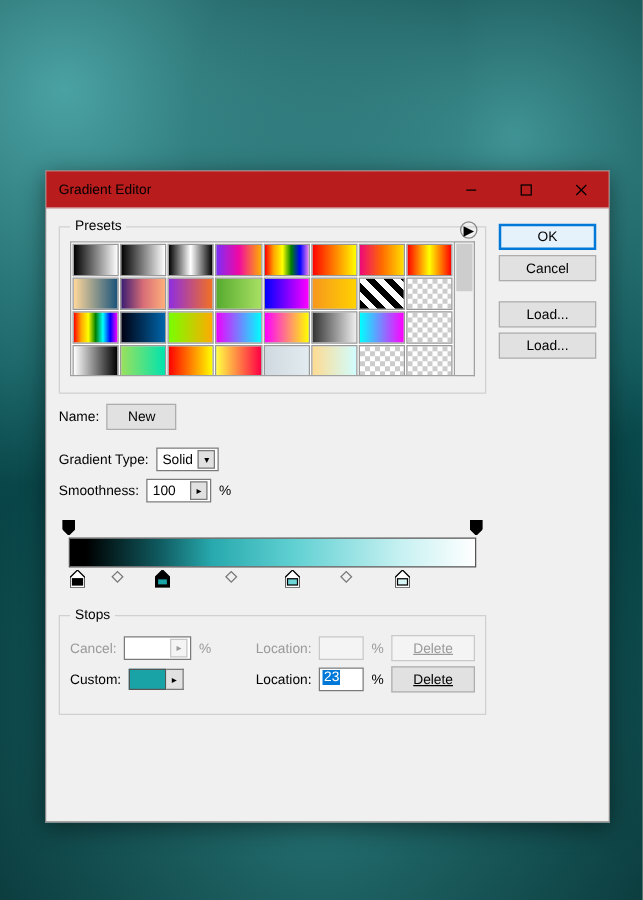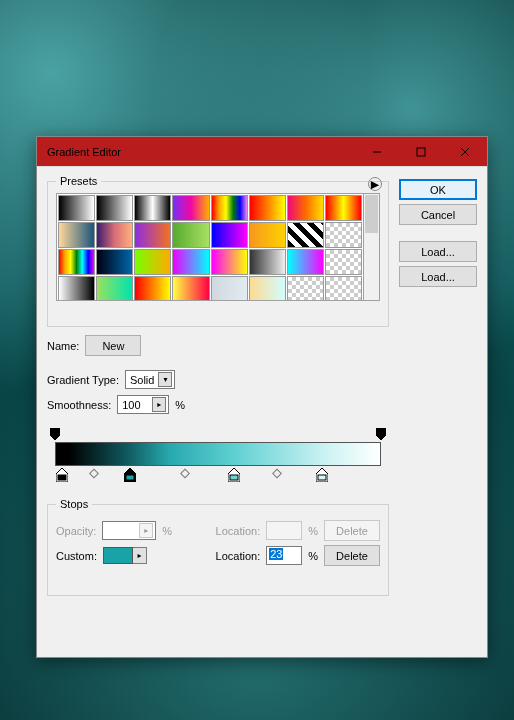--- a/index.html
+++ b/index.html
@@ -31,21 +31,21 @@
   .titlebar .spacer { flex: 1; }
   .winbtn { width: 44px; height: 29px; display: flex; align-items: center; justify-content: center; }
   .content { padding: 8px 10px 10px 10px; display: flex; gap: 10px; }
   .left { flex: 1; }
   .right { width: 78px; display: flex; flex-direction: column; gap: 4px; padding-top: 4px; }
   .btn {
     height: 21px; background: #e1e1e1; border: 1px solid #adadad;
     display: flex; align-items: center; justify-content: center; cursor: default;
   }
   .btn.default { border: 2px solid #0078d7; background: #e5f1fb; }
-  fieldset { border: 1px solid #d0d0d0; padding: 6px 8px 25px 8px; margin-bottom: 8px; }
+  fieldset { border: 1px solid #d0d0d0; padding: 6px 8px 13px 8px; margin-bottom: 8px; }
   legend { padding: 0 4px; }
   .presets-top { display: flex; align-items: center; }
   .presets-top .fly { margin-left: auto; width: 14px; height:14px; border:1px solid #888; border-radius:50%; display:flex; align-items:center; justify-content:center; font-size:8px; }
   .preset-grid-wrap { display:flex; }
   .preset-grid {
     flex:1; height: 108px; background:#fff; border:1px solid #a0a0a0;
     display:grid; grid-template-columns: repeat(8,1fr); grid-auto-rows: 26px;
     padding:1px; gap:1px; overflow:hidden;
   }
   .scrollbar { width:16px; height:108px; background:#f0f0f0; border:1px solid #a0a0a0; border-left:none; position:relative; }
@@ -67,21 +67,21 @@
   .color-stops { position:absolute; left:8px; right:8px; top:40px; height:16px; }
   .c-stop { position:absolute; top:0; transform:translateX(-50%); }
   .mid { position:absolute; top:2px; width:7px; height:7px; transform:translateX(-50%) rotate(45deg); border:1px solid #777; background:#f0f0f0; }
   .stops-fs { margin-top:6px; }
   .stops-row { display:flex; align-items:center; gap:6px; margin:4px 0; }
   .disabled { color:#9a9a9a; }
   .disabled .textin, .disabled .btn, .disabled .colorwell, .disabled .dd-btn { color:#9a9a9a; border-color:#c8c8c8; background:#f4f4f4; }
   .colorwell { width:30px; height:17px; border:1px solid #555; background:#1aa3a7; }
   .loc-sel { background:#0078d7; color:#fff; padding:0 1px; }
   .small-in { width:36px; text-align:left; }
-  .del-btn { width:56px; }
+  .del-btn { width:67px;text-decoration:underline; }
   .new-btn { width:56px; }
 </style>
 </head>
 <body>
 
 <div class="bg"></div>
 <div class="watermark">WWW.PSD-DUDE.COM</div>
 
 <div class="dialog">
   <div class="titlebar">
@@ -215,21 +215,21 @@
                 <polygon points="6,0 12,6 12,14 0,14 0,6" fill="#fff" stroke="#000"></polygon>
                 <rect x="2" y="7" width="8" height="5" fill="#d8f5f6" stroke="#000"></rect>
               </svg></div>
           </div>
       </div>
 
       <fieldset class="stops-fs">
         <legend><span>Stops</span></legend>
 
         <div class="stops-row disabled">
-          <label>Opacity:</label>
+          <label>Cancel:</label>
           <div class="selectbox" style="width:54px;">
             <span style="flex:1"></span>
             <div class="dd-btn">▸</div>
           </div>
           <span>%</span>
           <div style="flex:1"></div>
           <label>Location:</label>
           <input class="textin small-in" value="" style="">
           <span>%</span>
           <div class="btn del-btn">

